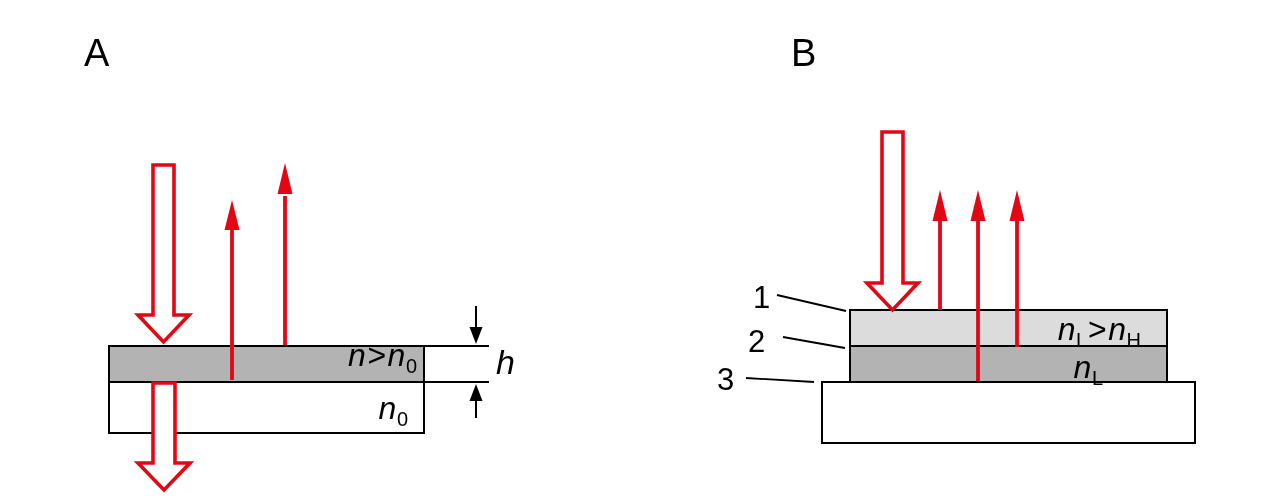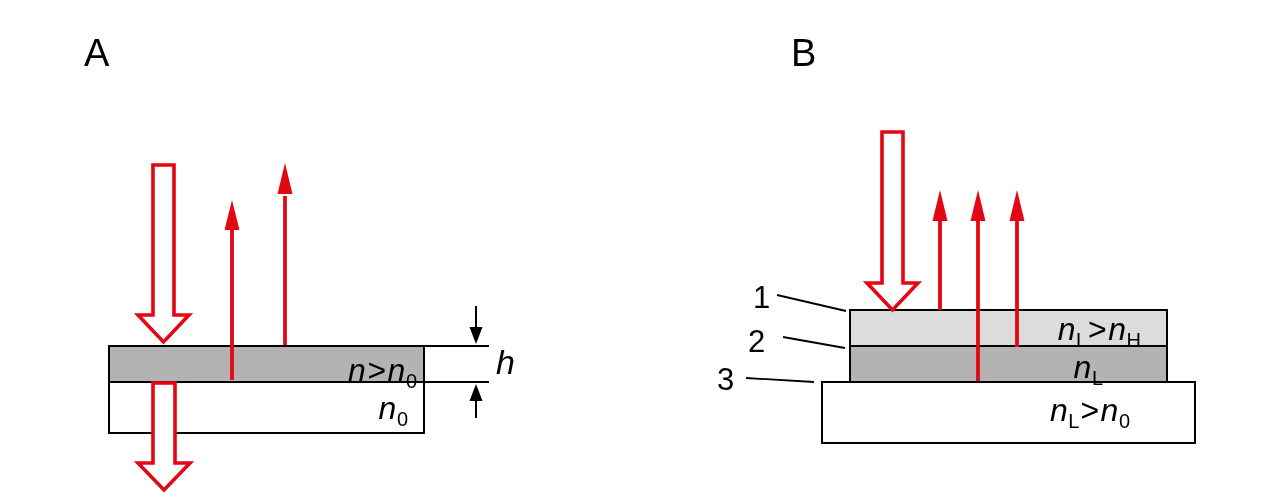--- a/index.html
+++ b/index.html
@@ -101,31 +101,30 @@
         <line class="red-line" x1="1017" y1="347" x2="1017" y2="220"></line>
         <polygon class="red-head" points="1017,190 1009.5,221 1024.5,221"></polygon>
       </g>
 
       <polygon class="hollow-red" points="882,132 903,132 903,283 918,283 892.5,310 867,283 882,283"></polygon>
     </g>
   </svg>
 
   <div class="txt panel-title" style="left:84px; top:34px;">A</div>
 
-  <div class="txt idx right-anchor" style="right:863px; top:354px;"><span>n</span><span class="op">&gt;</span><span>n</span><span class="sub">0</span></div>
+  <div class="txt idx right-anchor" style="right:863px; top:339px;"><span>n</span><span class="op">&gt;</span><span>n</span><span class="sub">0</span></div>
 
   <div class="txt idx right-anchor" style="right:872px; top:392px;"><span>n</span><span class="sub">0</span></div>
 
   <div class="txt h-label" style="left:496px; top:345px;">h</div>
 
   <div class="txt panel-title" style="left:791px; top:34px;">B</div>
 
   <div class="txt callout" style="left:753px; top:282px;">1</div>
   <div class="txt callout" style="left:748px; top:326px;">2</div>
   <div class="txt callout" style="left:717px; top:364px;">3</div>
 
   <div class="txt idx right-anchor" style="right:139px; top:313px;"><span>n</span><span class="sub">L</span><span class="op">&gt;</span><span>n</span><span class="sub">H</span></div>
 
   <div class="txt idx right-anchor" style="right:177px; top:351px;"><span>n</span><span class="sub">L</span></div>
 
-  <div class="txt idx right-anchor" style="right:150px; top:394px;"><span>n</span><span class="sub">L</span><span class="op">&gt;</span><span>n</span><span class="sub">0</span></div>
 
 </div>
 
 </body></html>

